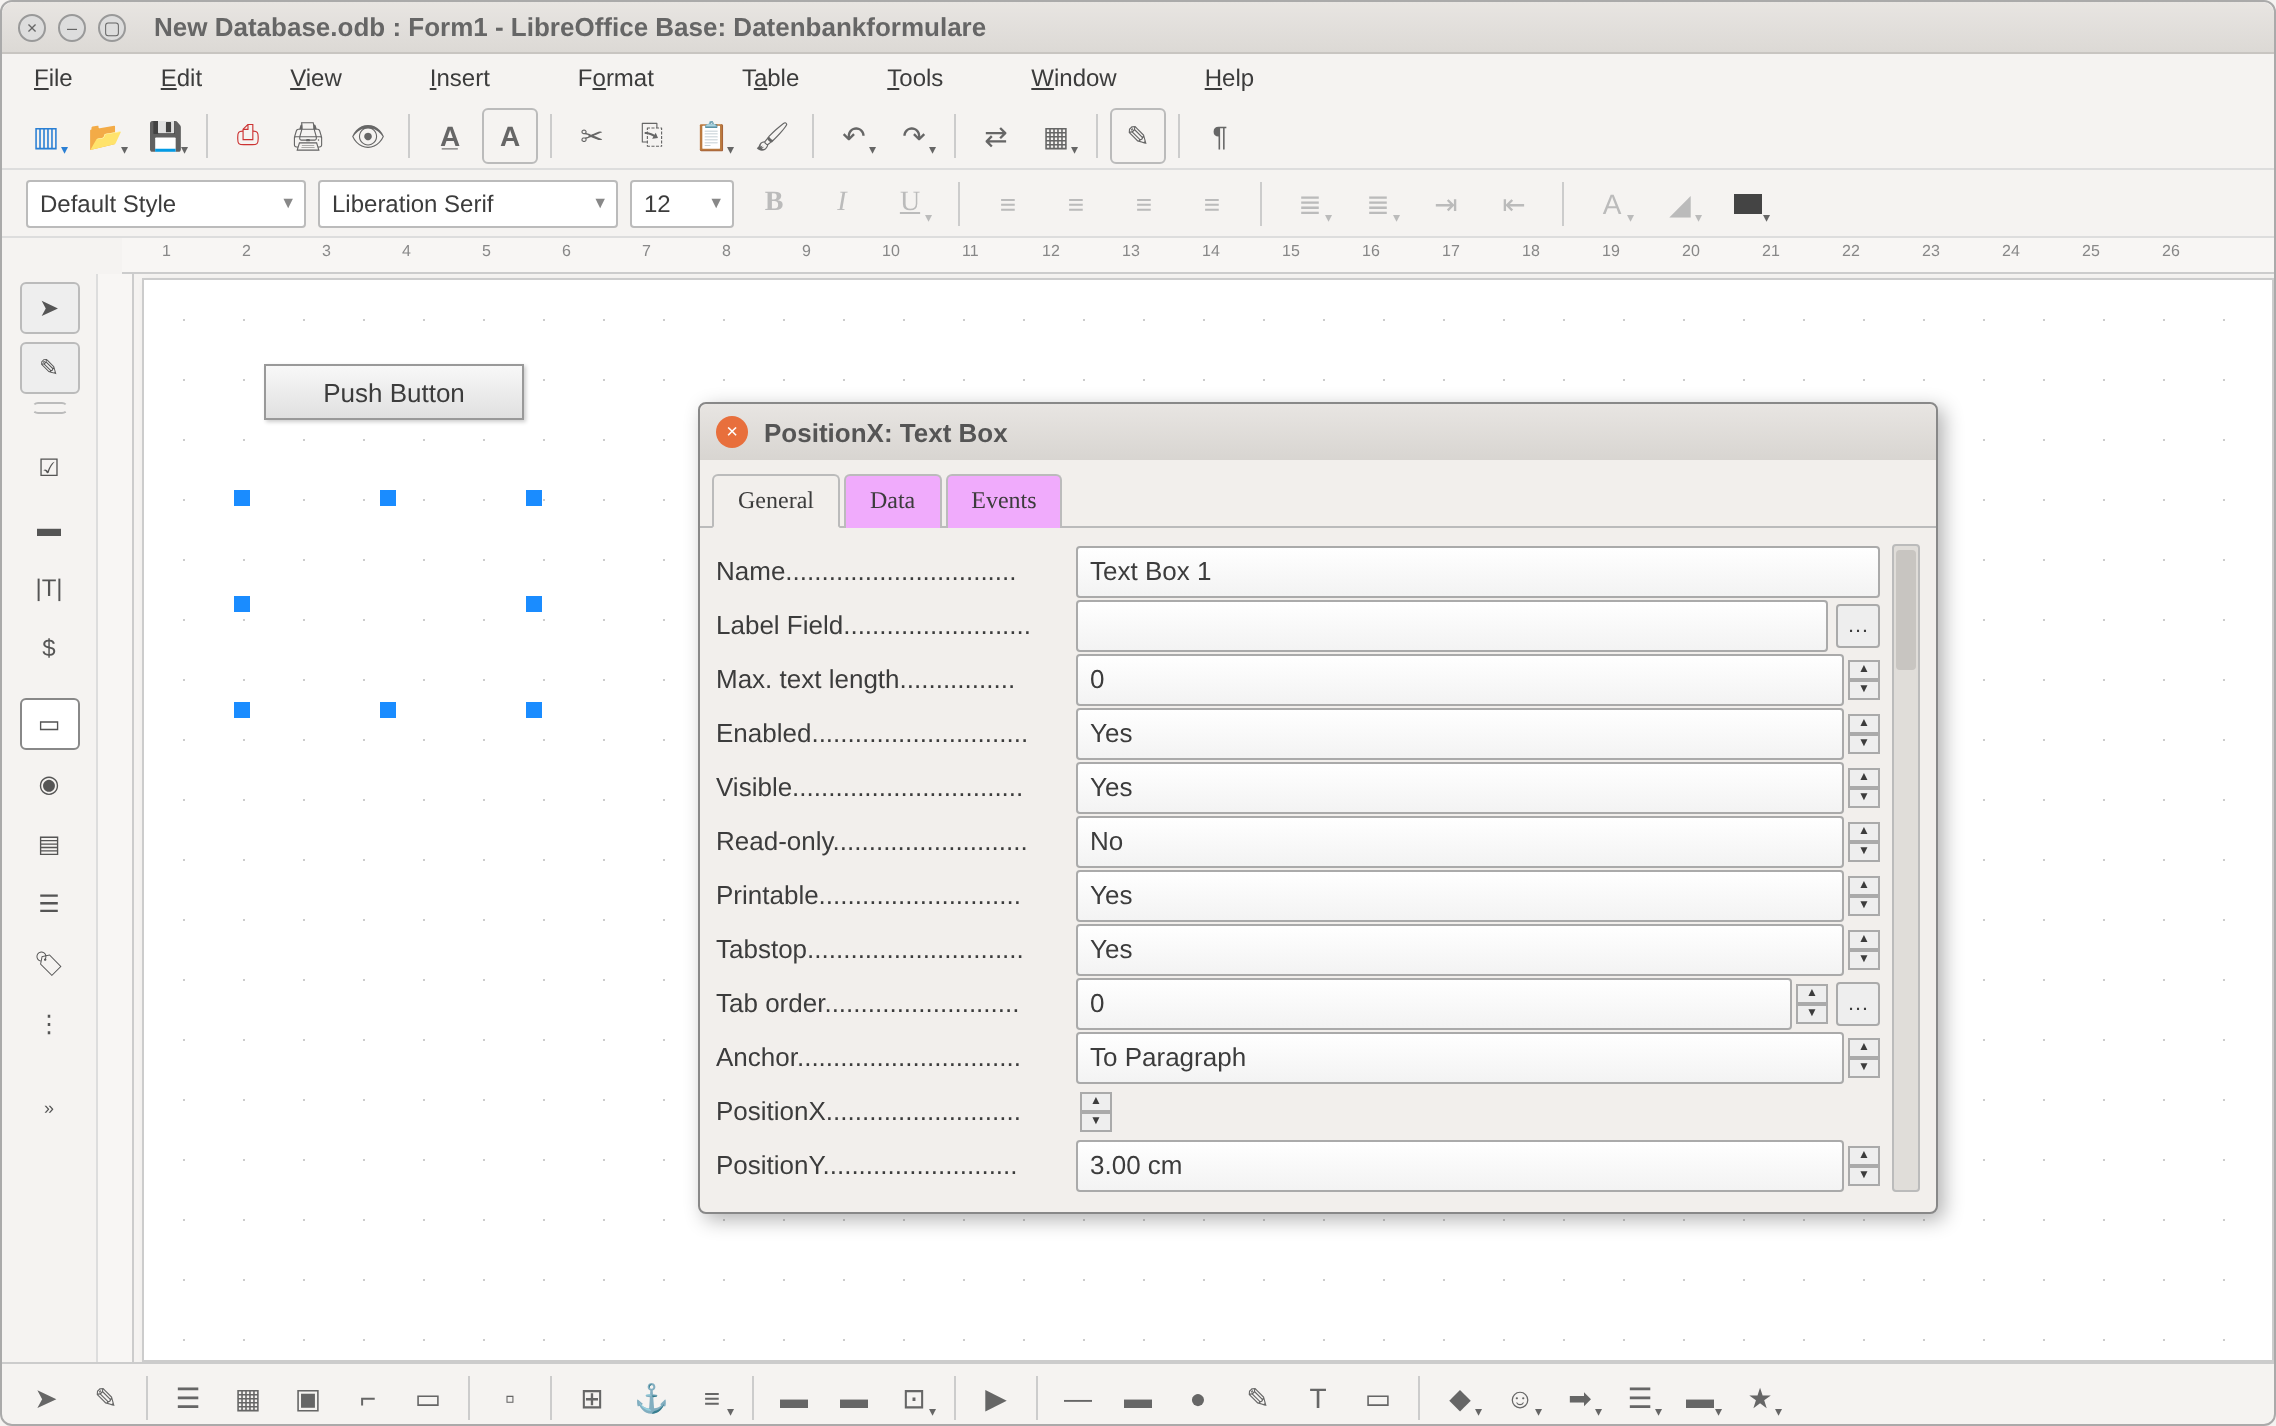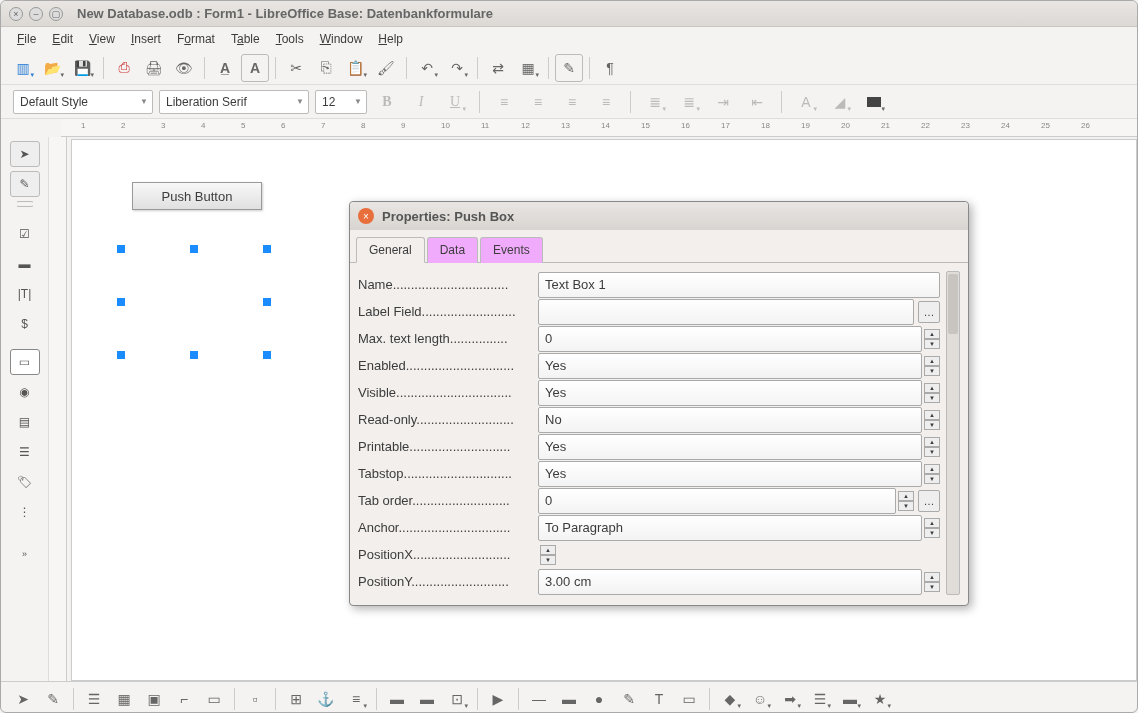--- a/index.html
+++ b/index.html
@@ -4,21 +4,21 @@
 <style>
 * { box-sizing: border-box; margin: 0; padding: 0; }
 body { font-family: "Liberation Sans", Arial, sans-serif; font-size: 12px; background: #f5f3f1; color: #3c3c3c; width: 1138px; height: 713px; overflow: hidden; border: 1px solid #aaa; border-radius: 6px; position: relative; }
 
 
 .titlebar { height: 26px; background: linear-gradient(#e8e5e2, #dcd9d5); display: flex; align-items: center; padding: 0 8px; border-bottom: 1px solid #c8c5c1; border-radius: 6px 6px 0 0; }
 .win-btn { width: 14px; height: 14px; border-radius: 50%; border: 1px solid #999; margin-right: 6px; display: inline-flex; align-items: center; justify-content: center; font-size: 9px; color: #666; background: #ddd; }
 .titlebar-title { margin-left: 8px; color: #666; font-weight: bold; font-size: 13px; }
 
 
-.menubar { height: 24px; display: flex; align-items: center; padding: 0 8px; background: #f5f3f1; }
+.menubar { height: 24px; display: flex; align-items: center; padding: 0 8px; background: #f5f3f1; gap: 28px; }
 .menuitem { padding: 3px 8px; cursor: pointer; }
 .menuitem .ul { text-decoration: underline; }
 
 
 .toolbar { height: 34px; background: #f5f3f1; border-bottom: 1px solid #ddd; display: flex; align-items: center; padding: 0 8px; gap: 2px; }
 .tbtn { width: 28px; height: 28px; display: inline-flex; align-items: center; justify-content: center; border: 1px solid transparent; border-radius: 3px; color: #666; cursor: pointer; font-size: 14px; position: relative; }
 .tbtn.dd::after { content: "▾"; font-size: 7px; position: absolute; right: 2px; bottom: 2px; }
 .tsep { width: 1px; height: 22px; background: #ccc; margin: 0 4px; }
 
 .fmt-toolbar { height: 34px; display: flex; align-items: center; padding: 0 12px; gap: 6px; border-bottom: 1px solid #ddd; }
@@ -50,21 +50,21 @@
 .sel-handle { position: absolute; width: 8px; height: 8px; background: #1a8cff; }
 .h-nw{top:-4px;left:-4px}.h-n{top:-4px;left:50%;margin-left:-4px}.h-ne{top:-4px;right:-4px}
 .h-w{top:50%;left:-4px;margin-top:-4px}.h-e{top:50%;right:-4px;margin-top:-4px}
 .h-sw{bottom:-4px;left:-4px}.h-s{bottom:-4px;left:50%;margin-left:-4px}.h-se{bottom:-4px;right:-4px}
 
 
 .dialog { position: absolute; left: 348px; top: 200px; width: 620px; background: #f2efec; border: 1px solid #888; border-radius: 4px; box-shadow: 3px 3px 10px rgba(0,0,0,0.3); }
 .dialog-title { height: 28px; background: linear-gradient(#e8e5e2, #d8d5d1); display: flex; align-items: center; padding: 0 8px; border-radius: 4px 4px 0 0; }
 .dialog-close { width: 16px; height: 16px; border-radius: 50%; background: #e86f3c; color: #fff; display: flex; align-items: center; justify-content: center; font-size: 10px; margin-right: 8px; }
 .dialog-title-text { font-weight: bold; font-size: 13px; color: #555; }
-.dialog-tabs { display: flex; padding: 6px 6px 0 6px; border-bottom: 1px solid #bbb; }
+.dialog-tabs { display: flex; padding: 6px 6px 0 6px; border-bottom: 1px solid #bbb; font-family: Liberation Serif, serif; }
 .dialog-tab { padding: 5px 12px; border: 1px solid #bbb; border-bottom: none; background: #f0abfc; margin-right: 2px; border-radius: 3px 3px 0 0; cursor: pointer; position: relative; top: 1px; }
 .dialog-tab.active { background: #f2efec; border-bottom: 1px solid #f2efec; }
 .dialog-body { padding: 8px 8px 10px 8px; display: flex; }
 .prop-grid { flex: 1; }
 .prop-row { display: flex; align-items: center; height: 27px; }
 .prop-label { width: 180px; white-space: nowrap; overflow: hidden; font-size: 13px; }
 .prop-input { flex: 1; height: 26px; border: 1px solid #aaa; background: linear-gradient(#fff,#f3f3f3); border-radius: 2px; padding: 0 6px; font-size: 13px; display: flex; align-items: center; position: relative; }
 .prop-spin { width: 16px; display: flex; flex-direction: column; margin-left: 2px; }
 .prop-spin div { height: 10px; border: 1px solid #aaa; background: #eee; font-size: 6px; text-align: center; line-height: 8px; cursor: pointer; }
 .prop-extra { width: 22px; height: 22px; border: 1px solid #aaa; background: #eee; margin-left: 4px; text-align: center; line-height: 20px; cursor: pointer; font-size: 11px; border-radius: 2px; }
@@ -228,21 +228,21 @@
         <div class="sel-handle h-s"></div>
         <div class="sel-handle h-se"></div>
       </div>
     </div>
   </div>
 </div>
 
 <div class="dialog">
   <div class="dialog-title">
     <span class="dialog-close">×</span>
-    <span class="dialog-title-text">Properties: Push Box</span>
+    <span class="dialog-title-text">PositionX: Text Box</span>
   </div>
   <div class="dialog-tabs">
     <div class="dialog-tab active">General</div>
     <div class="dialog-tab">Data</div>
     <div class="dialog-tab">Events</div>
   </div>
   <div class="dialog-body">
     <div class="prop-grid" id="prop-grid">
         <div class="prop-row">
           <div class="prop-label">Name................................</div>

